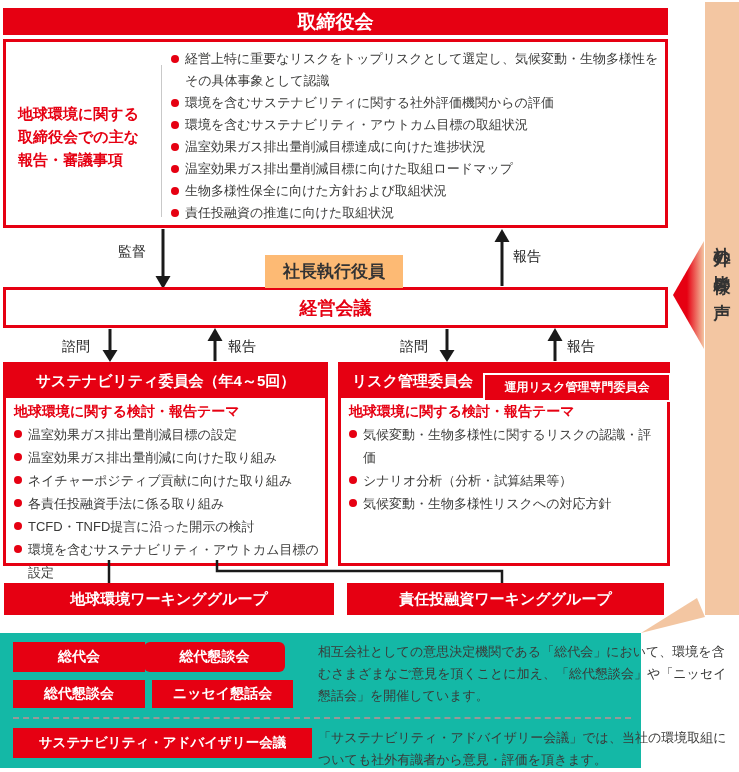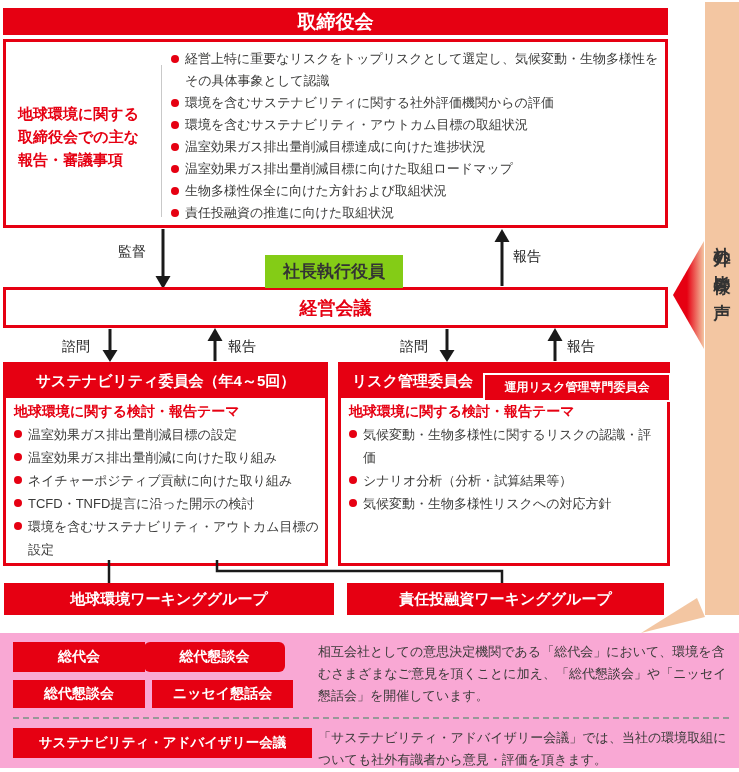--- a/index.html
+++ b/index.html
@@ -17,21 +17,21 @@
   #board-side-label{position:absolute;left:12px;top:60px;width:148px;color:#e60012;
       font-weight:bold;font-size:15px;line-height:23px;}
   #board-divider{position:absolute;left:155px;top:23px;height:152px;width:1px;background:#c9c9c9;}
   .bullet-list{position:absolute;list-style:none;margin:0;padding:0;}
   #board-list{left:165px;top:6px;width:490px;}
   .bullet{display:flex;font-size:13px;line-height:22px;color:#3a3a39;}
   .dot{flex:0 0 8px;width:8px;height:8px;border-radius:50%;background:#e60012;margin:7px 6px 0 0;}
 
   
   .flowlabel{position:absolute;font-size:14px;color:#222;}
-  #president-label{left:265px;top:255px;width:138px;height:33px;background:#84cc16;
+  #president-label{left:265px;top:255px;width:138px;height:33px;background:#fdba74;
       font-size:17px;font-weight:bold;color:#333;z-index:6;}
   #mgmt-box{left:3px;top:287px;width:665px;height:41px;z-index:5;}
   #mgmt-box .t{color:#e60012;font-size:18px;font-weight:bold;}
 
   
   .committee{top:362px;height:204px;}
   #sus-committee{left:3px;width:325px;}
   #risk-committee{left:338px;width:332px;font-family:Liberation Serif, serif;}
   .committee-header{height:33px;background:#e60012;color:#fff;font-weight:bold;font-size:15px;
       display:flex;align-items:center;position:relative;}
@@ -49,21 +49,21 @@
   #wg-left{left:4px;width:330px;}
   #wg-right{left:347px;width:317px;}
 
   
   #banner-strip{left:705px;top:2px;width:34px;height:613px;background:#f3c6a2;z-index:1;}
   #banner-text{position:absolute;top:231px;left:50%;transform:translateX(-50%);
       writing-mode:vertical-rl;text-orientation:upright;font-size:17px;font-weight:600;
       color:#333;letter-spacing:3px;white-space:nowrap;}
 
   
-  #bottom-panel{left:0;top:633px;width:739px;height:135px;background:#f9a8d4;z-index:2;}
+  #bottom-panel{left:0;top:633px;width:641px;height:135px;background:#14b8a6;z-index:2;}
   .mini-box{position:absolute;background:#e60012;color:#fff;font-weight:bold;font-size:14px;
       display:flex;align-items:center;justify-content:center;box-sizing:border-box;}
   #mini-1{left:13px;top:9px;width:132px;height:30px;}
   #mini-2{left:144px;top:9px;width:141px;height:30px;border-radius:6px;}
   #mini-3{left:13px;top:47px;width:132px;height:28px;}
   #mini-4{left:152px;top:47px;width:141px;height:28px;}
   #advisory-box{left:13px;top:95px;width:299px;height:30px;font-size:13.5px;}
   .panel-para{position:absolute;left:318px;width:414px;font-size:13px;line-height:22px;color:#3a3a39;}
   #panel-para-1{top:8px;}
   #panel-para-2{top:94px;}
@@ -142,20 +142,24 @@
       <li class="bullet">
           <span class="dot"></span>
           <span>温室効果ガス排出量削減に向けた取り組み</span>
         </li>
       <li class="bullet">
           <span class="dot"></span>
           <span>ネイチャーポジティブ貢献に向けた取り組み</span>
         </li>
       <li class="bullet">
           <span class="dot"></span>
+          <span>各責任投融資手法に係る取り組み</span>
+        </li>
+      <li class="bullet">
+          <span class="dot"></span>
           <span>TCFD・TNFD提言に沿った開示の検討</span>
         </li>
       <li class="bullet">
           <span class="dot"></span>
           <span>環境を含むサステナビリティ・アウトカム目標の設定</span>
         </li>
     </ul>
   </div>
 
   <div id="risk-committee" class="abs redborder committee">

